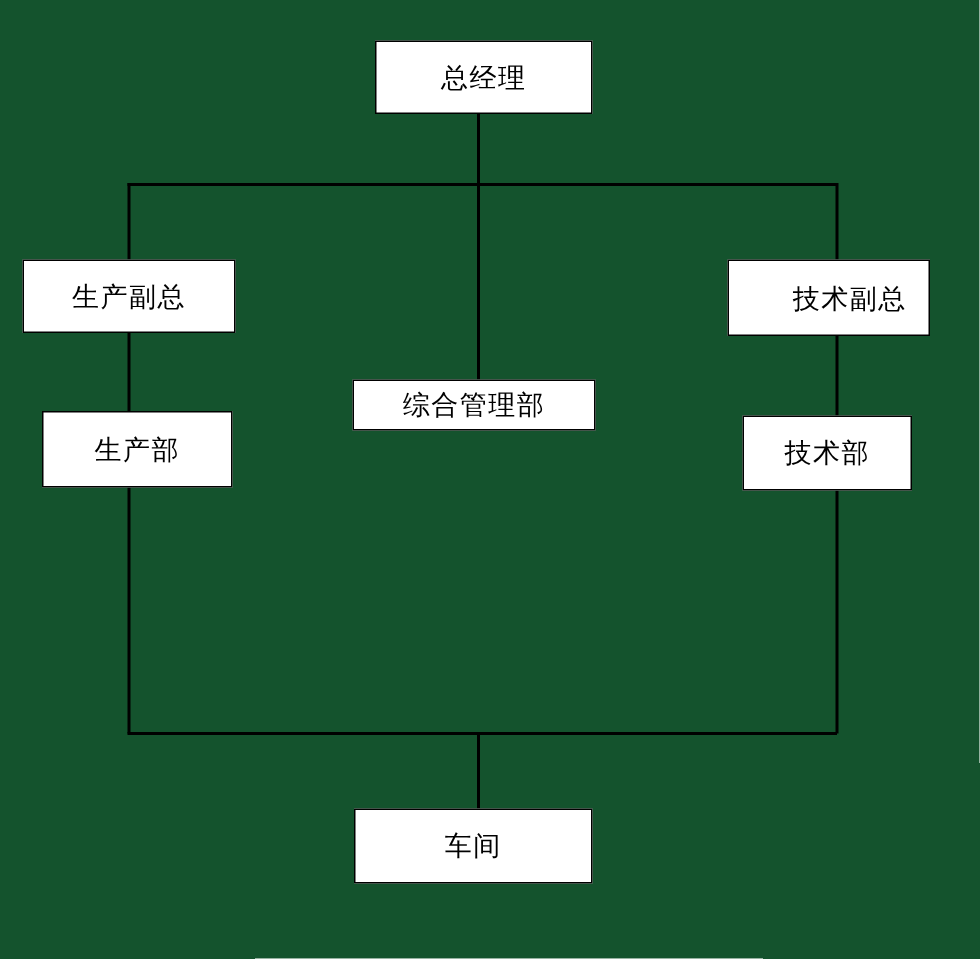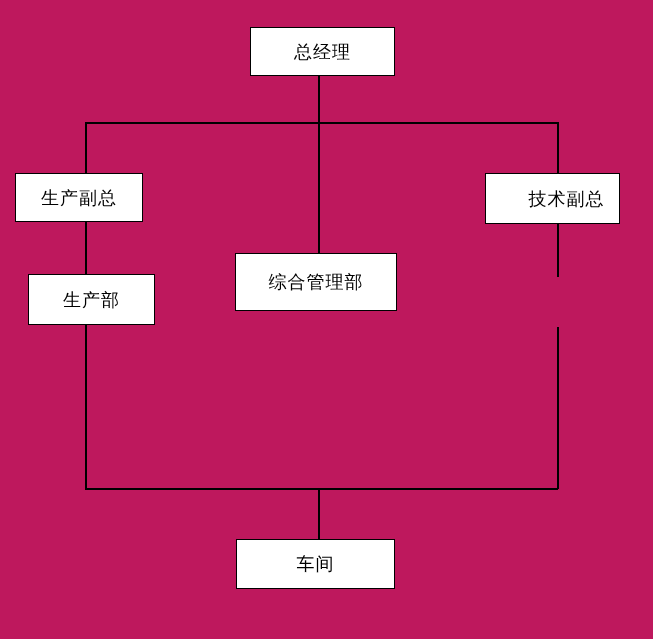--- a/index.html
+++ b/index.html
@@ -4,21 +4,21 @@
 <style>
   html, body {
     margin: 0;
     padding: 0;
     background: #ffffff;
   }
   .canvas {
     position: relative;
     width: 653px;
     height: 639px;
-    background: #be185d;
+    background: #14532d;
     font-family: "Liberation Serif", "DejaVu Serif", serif;
     overflow: hidden;
   }
   .node {
     position: absolute;
     box-sizing: border-box;
     border: 1.5px solid #000000;
     background: #ffffff;
     display: flex;
     align-items: center;
@@ -30,23 +30,23 @@
   }
   .line {
     position: absolute;
     background: #000000;
   }
   .line.h { height: 1.5px; }
   .line.v { width: 1.5px; }
 
   
   .n-gm   { left: 250px; top: 27px;  width: 145px; height: 49px; }
-  .n-pvp  { left: 15px;  top: 173px; width: 128px; height: 49px; }
+  .n-pvp  { left: 15px;  top: 173px; width: 142px; height: 49px; }
   .n-tvp  { left: 485px; top: 173px; width: 135px; height: 51px; padding-left: 28px; }
-  .n-adm  { left: 235px; top: 253px; width: 162px; height: 58px; }
+  .n-adm  { left: 235px; top: 253px; width: 162px; height: 34px; }
   .n-pd   { left: 28px;  top: 274px; width: 127px; height: 51px; }
   .n-td   { left: 495px; top: 277px; width: 113px; height: 50px; }
   .n-ws   { left: 236px; top: 539px; width: 159px; height: 50px; font-family: Liberation Serif, serif; }
 
   
   .l-trunk      { left: 318px; top: 76px;  height: 177px; }
   .l-top-rail   { left: 85px;  top: 122px; width: 473px;  }
   .l-left-drop  { left: 85px;  top: 122px; height: 51px;  }
   .l-right-drop { left: 557px; top: 122px; height: 51px;  }
   .l-pvp-pd     { left: 85px;  top: 222px; height: 52px;  }
@@ -85,18 +85,21 @@
   </div>
 
   <div class="node n-adm">
     <span>综合管理部</span>
   </div>
 
   <div class="node n-pd">
     <span>生产部</span>
   </div>
 
+  <div class="node n-td">
+    <span>技术部</span>
+  </div>
 
   <div class="node n-ws">
     <span>车间</span>
   </div>
 
 </div>
 
 </body></html>

